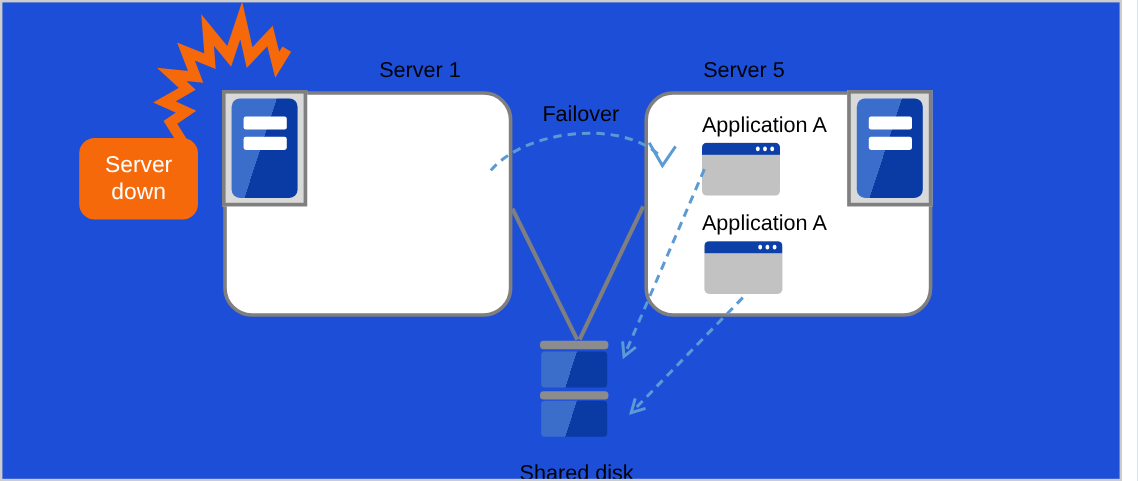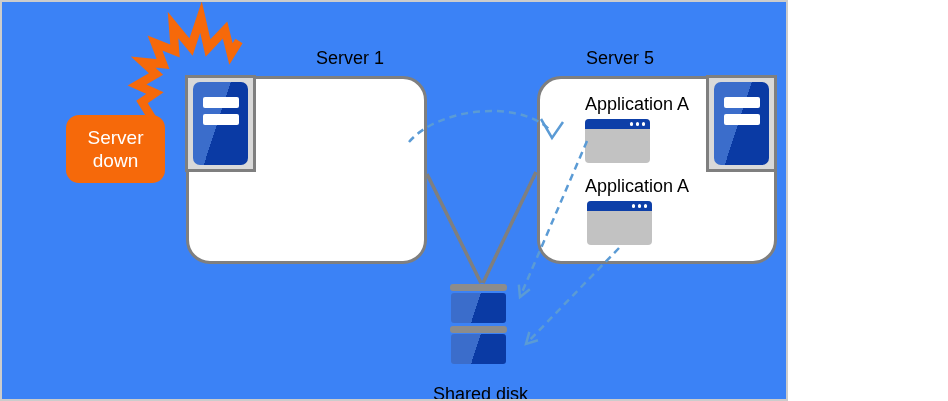--- a/index.html
+++ b/index.html
@@ -10,21 +10,21 @@
     --color-line_gray:#7f7f7f;
     --color-frame_gray:#d9d9d9;
     --color-window_gray:#c2c2c2;
     --color-cap_gray:#8c8c8c;
     --color-arrow_blue:#5b9bd5;
     --color-border_gray:#cccccc;
     --color-text:#000000;
   }
   html,body{margin:0;padding:0;background:#ffffff;}
   .canvas{
-    position:relative;width:788px;height:401px;background:#3b82f6;
+    position:relative;width:935px;height:401px;background:#1d4ed8;
     border:2px solid var(--color-border_gray,#ccc);box-sizing:border-box;
     font-family:"Liberation Sans",sans-serif;overflow:hidden;
   }
   .canvas *{box-sizing:border-box;}
   
   .server-box{
     position:absolute;background:#ffffff;
     border:3.5px solid var(--color-line_gray,#7f7f7f);border-radius:24px;
   }
   #server1-box{left:184px;top:74px;width:241px;height:188px;}
@@ -153,20 +153,21 @@
     <polyline points="539,117 550,136 561,120" class="arrowhead"></polyline>
 
     <path d="M585,139 L518,295" class="dashed" marker-end="url(#arrow-open)"></path>
     <path d="M617,246 L524,342" class="dashed" marker-end="url(#arrow-open)"></path>
 
     <polyline class="explosion" points="150,116 140,100 153,91 135,83 154,72 141,60 161,62 153,41 173,49 171,23 189,45 199,15 206,46 223,28 229,52 237,39"></polyline>
   </svg>
 
   <div class="label" id="server1-label">Server 1</div>
   <div class="label" id="server2-label">Server 5</div>
+  <div class="label" id="failover-label">Failover</div>
   <div class="label" id="app-label-1">Application A</div>
   <div class="label" id="app-label-2">Application A</div>
   <div class="label" id="shared-disk-label">Shared disk</div>
 
   <div id="server-down-badge">
     <span>Server down</span>
   </div>
 
 </div>
 

